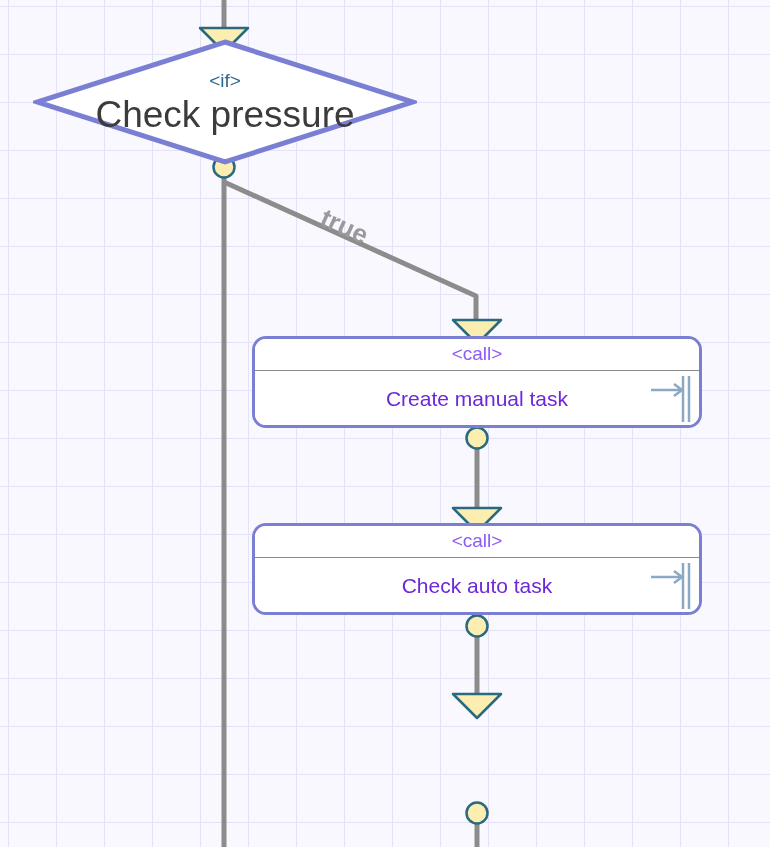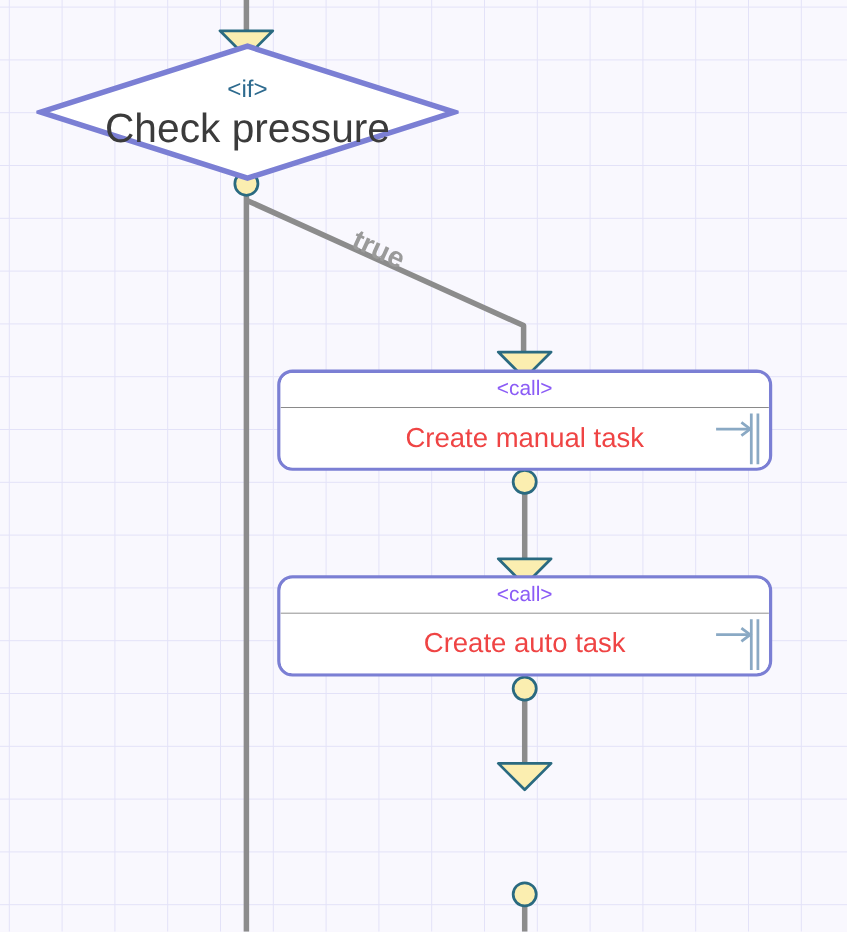--- a/index.html
+++ b/index.html
@@ -51,22 +51,22 @@
   }
   .node-body {
     position: relative;
     height: 55px;
     display: flex;
     align-items: center;
     justify-content: center;
     background: #fff;
   }
   .node-title {
-    font-size: 25px;
-    color: #ef4444;
+    font-size: 21px;
+    color: #6d28d9;
     white-space: nowrap;
   }
   .node-icon {
     position: absolute;
     right: 6px;
     top: 50%;
     transform: translateY(-50%);
     line-height: 0;
   }
 
@@ -83,21 +83,21 @@
     top: 0;
     width: 100%;
     height: 100%;
     display: flex;
     flex-direction: column;
     align-items: center;
     justify-content: center;
     pointer-events: none;
   }
   .diamond-kind {
-    font-size: 22px;
+    font-size: 19px;
     color: #2d6a8e;
     line-height: 1;
     margin-bottom: 6px;
   }
   .diamond-title {
     font-size: 37px;
     color: #3b3b3b;
     line-height: 1;
     white-space: nowrap;
   }
@@ -171,21 +171,21 @@
           <line x1="34" y1="4" x2="34" y2="50" stroke="#8aa9c4" stroke-width="2.5"></line>
           <line x1="40" y1="4" x2="40" y2="50" stroke="#8aa9c4" stroke-width="2.5"></line>
         </svg>
       </span>
     </div>
   </div>
 
   <div class="node" style="left:252px; top:523px; width:450px; height:92px;">
     <div class="node-kind">&lt;call&gt;</div>
     <div class="node-body">
-      <span class="node-title">Create auto task</span>
+      <span class="node-title">Check auto task</span>
       <span class="node-icon">
         <svg width="44" height="54" viewBox="0 0 44 54" xmlns="http://www.w3.org/2000/svg">
           <line x1="2" y1="18" x2="32" y2="18" stroke="#8aa9c4" stroke-width="2.5"></line>
           <polyline points="25,12 33,18 25,24" fill="none" stroke="#8aa9c4" stroke-width="2.5"></polyline>
           <line x1="34" y1="4" x2="34" y2="50" stroke="#8aa9c4" stroke-width="2.5"></line>
           <line x1="40" y1="4" x2="40" y2="50" stroke="#8aa9c4" stroke-width="2.5"></line>
         </svg>
       </span>
     </div>
   </div>

